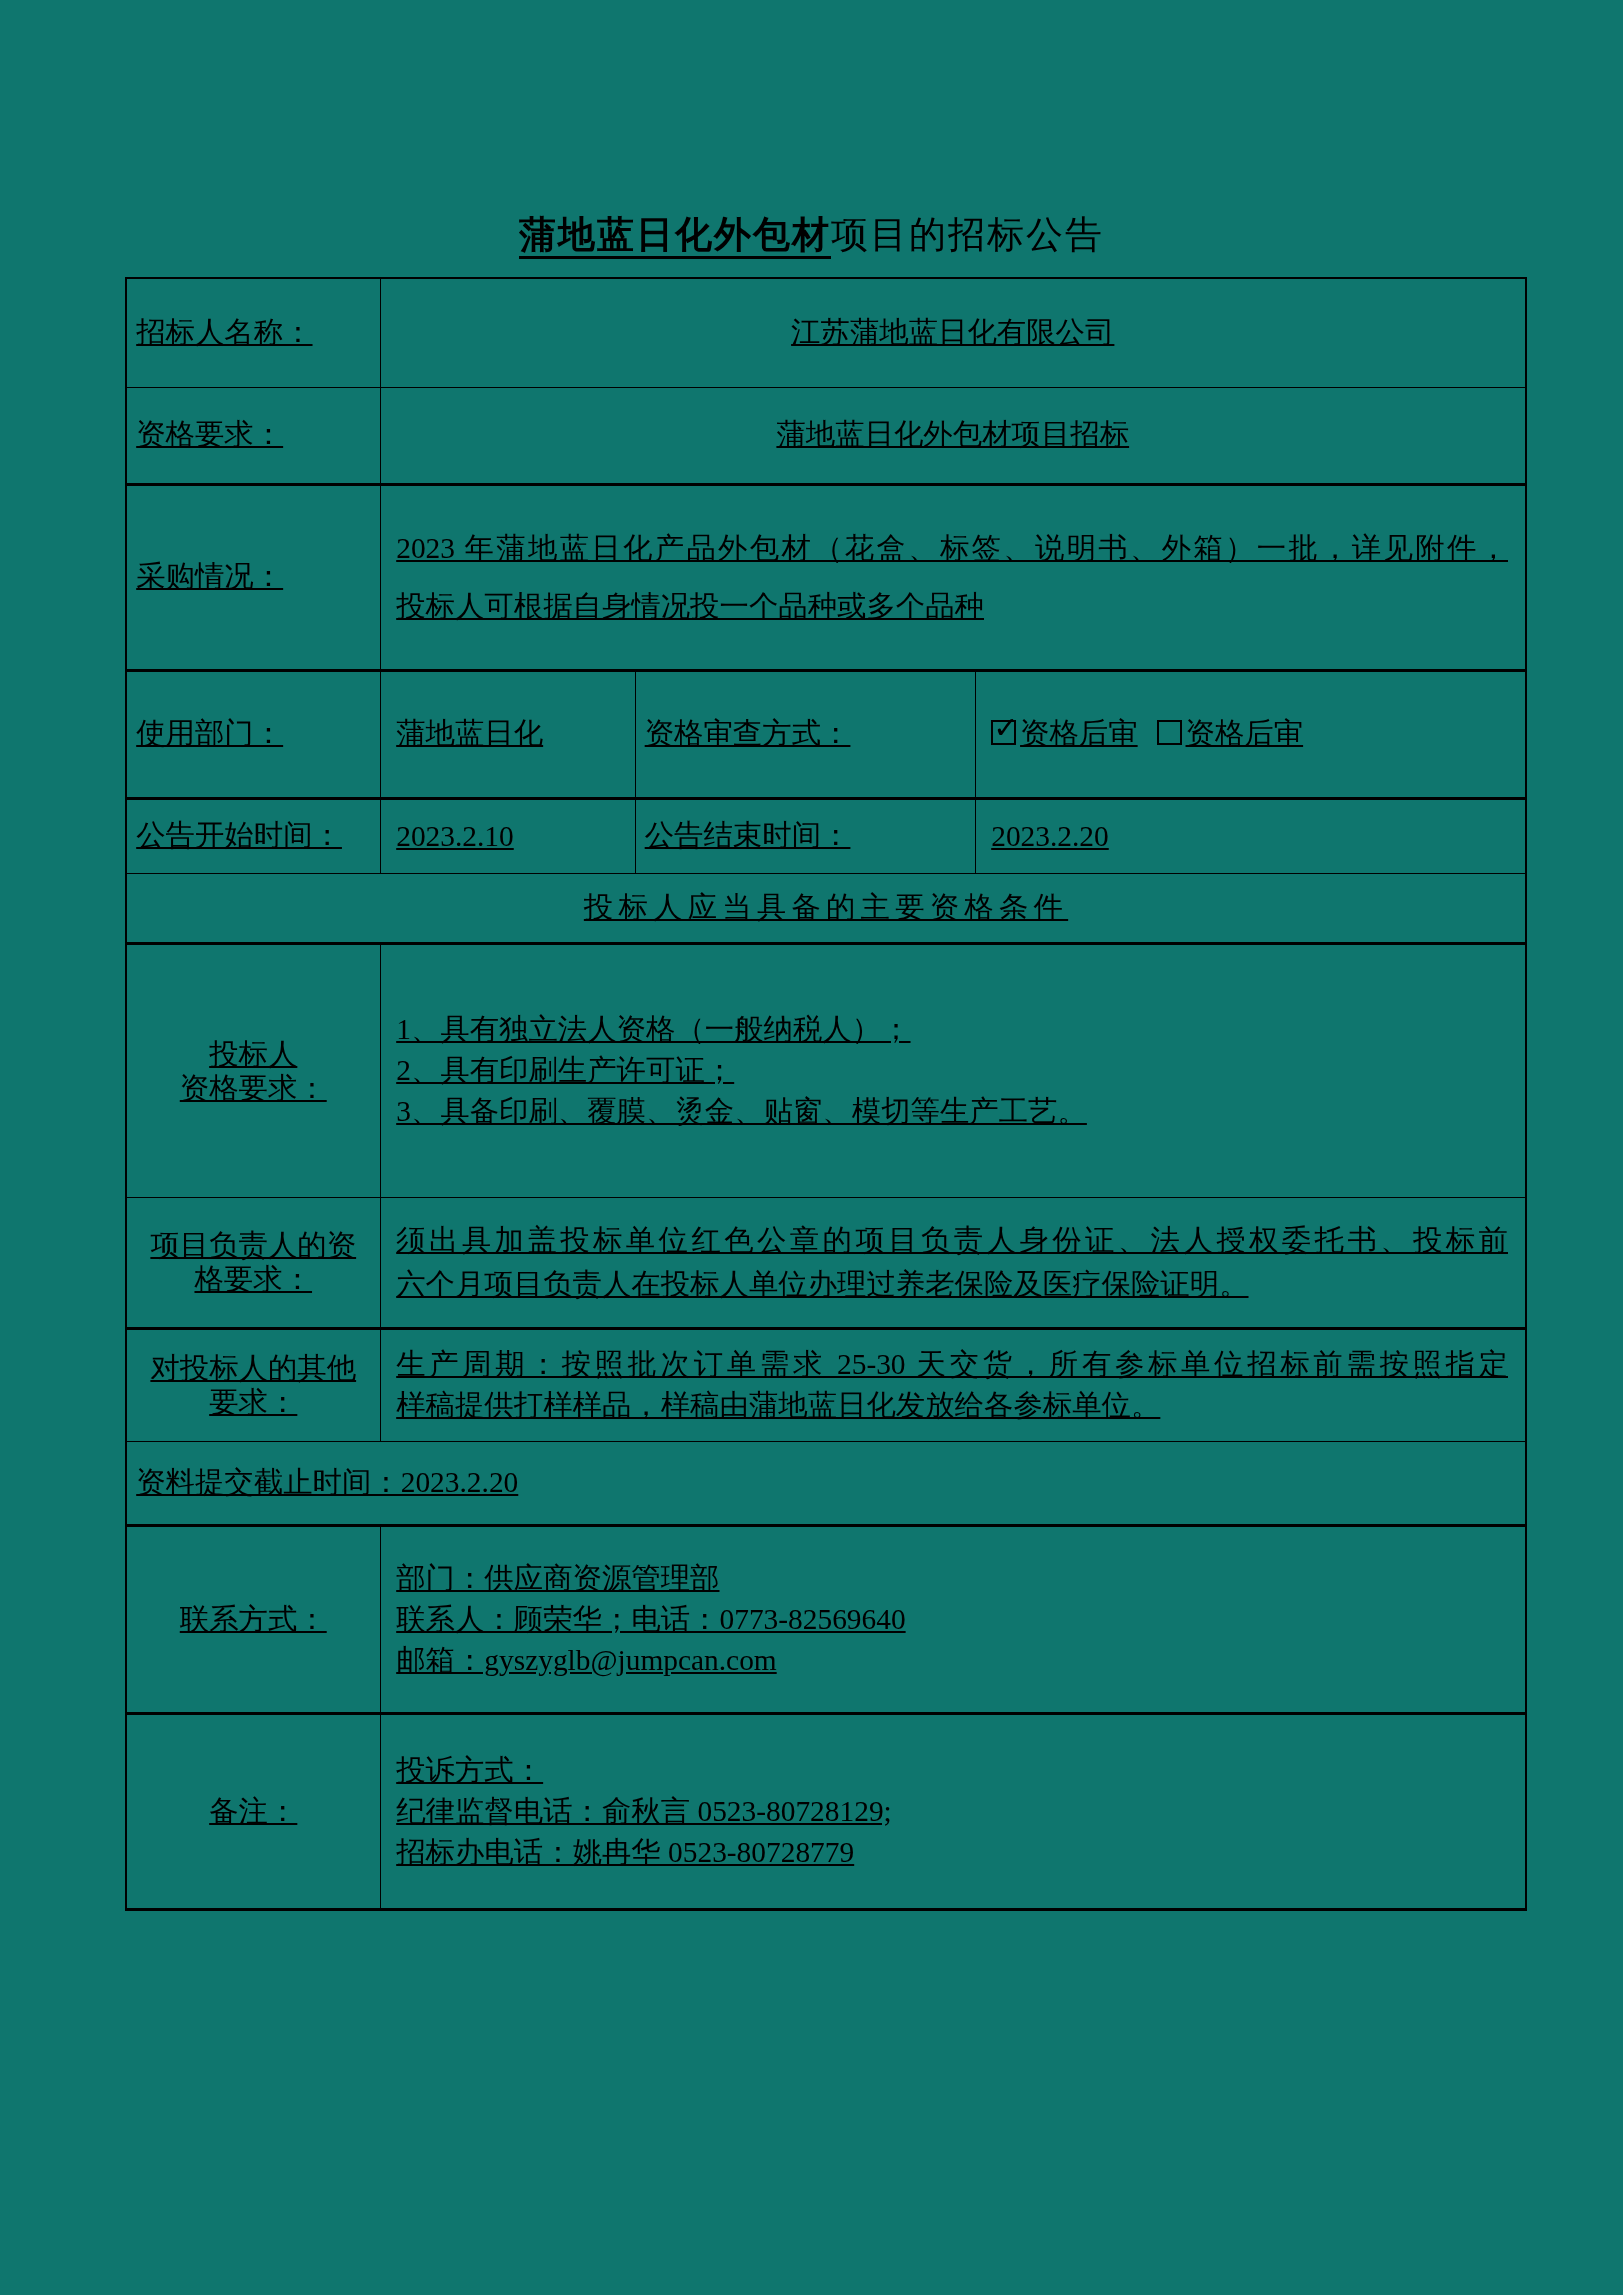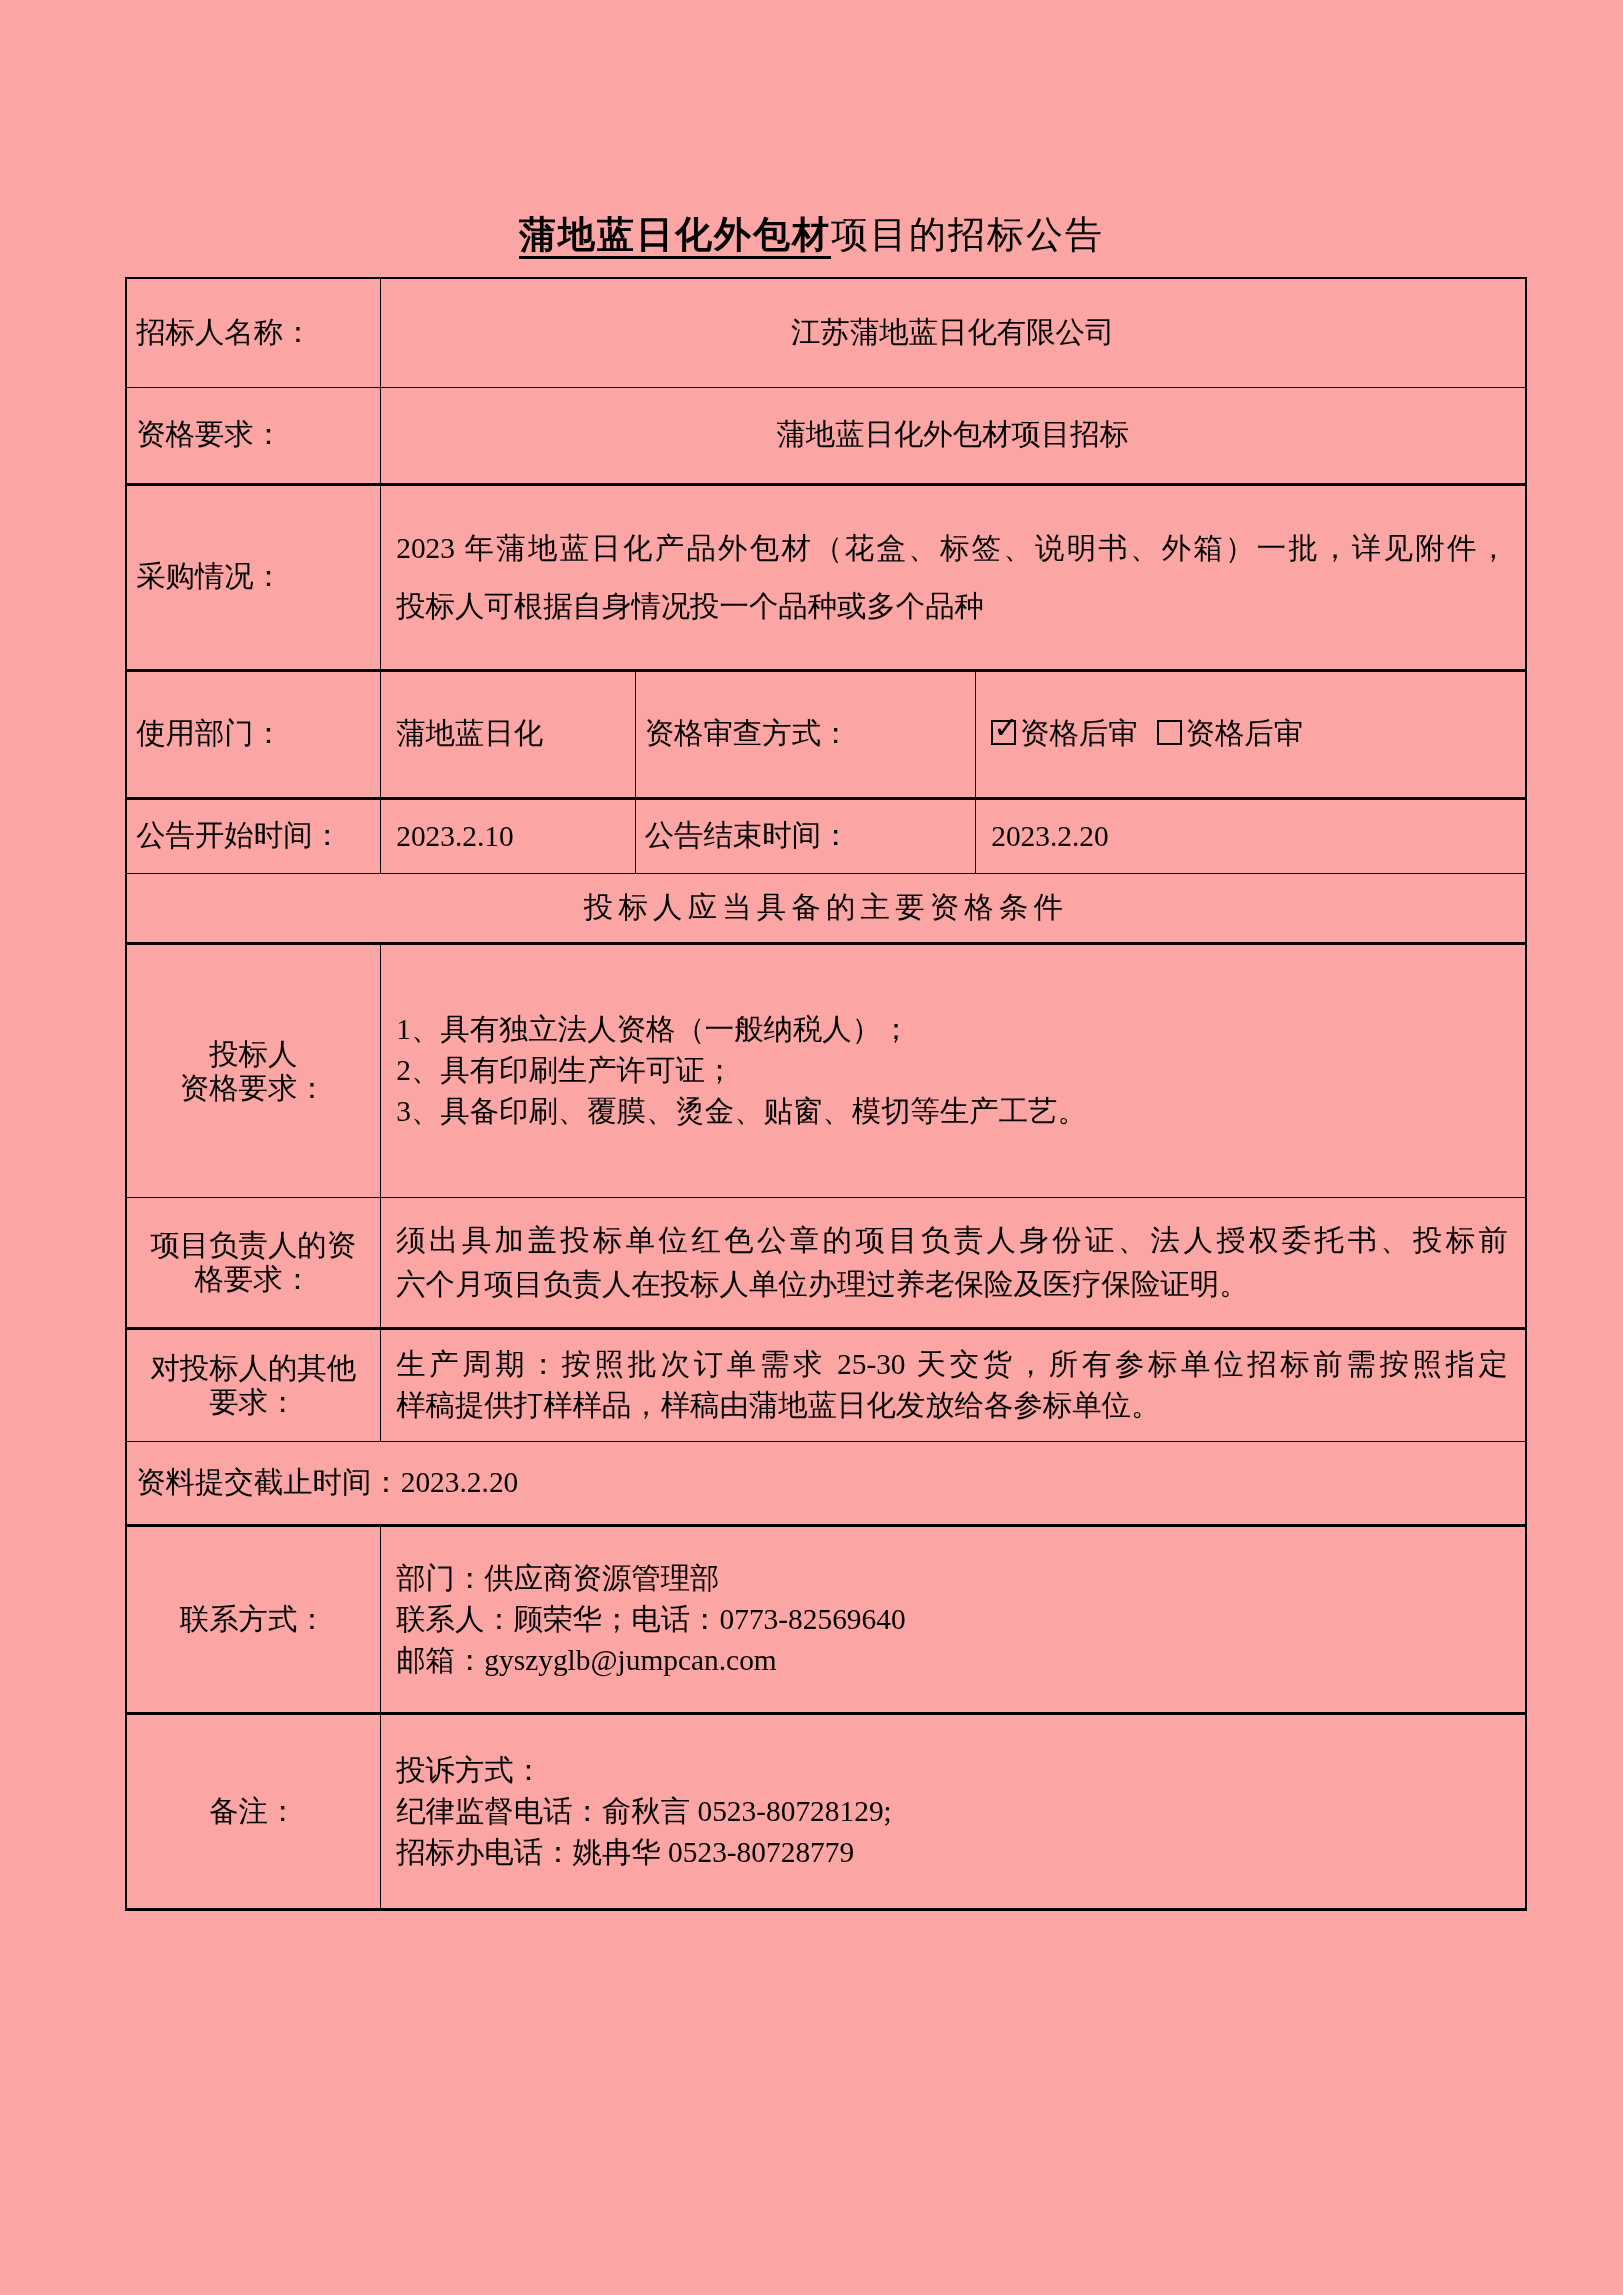--- a/index.html
+++ b/index.html
@@ -1,31 +1,31 @@
 <!DOCTYPE html>
 <html style="font-size:10.5px"><head>
 <meta charset="utf-8">
 <style>
   html,body{margin:0;padding:0;background:#888;}
   .page{
-    width:1623px;height:2295px;position:relative;background:#fca5a5;
+    width:1623px;height:2295px;position:relative;background:#0f766e;
     font-family:"Liberation Serif","DejaVu Serif",serif;color:#000;
     margin:0 auto;overflow:hidden;
   }
   .doc-title{
     position:absolute;top:213px;left:0;width:100%;
     text-align:center;font-size:37px;line-height:1.2;letter-spacing:2px;
     white-space:nowrap;
   }
   .doc-title .em{font-weight:bold;border-bottom:3.3px solid #000;padding-bottom:1.3px;}
   table.doc{
     position:absolute;left:125px;top:277px;width:1400px;
     border-collapse:collapse;table-layout:fixed;font-size:29.4px;
   }
-  td{border:1.3px solid #000;vertical-align:middle;padding:12px;overflow:hidden;}
+  td{border:1.3px solid #000;vertical-align:middle;padding:12px;overflow:hidden;text-decoration:underline;}
   table.doc{border:2px solid #000;}
   tr.tb>td{border-bottom-width:3.3px;}
   .lab{padding-left:9.2px;padding-right:5.2px;}
   .lab-c{text-align:center;padding-left:3.9px;padding-right:3.9px;line-height:34px;}
   .val{padding-left:15.7px;padding-right:17px;}
   .val-c{text-align:center;}
   .lh62{line-height:41px;}
   .lh67{line-height:44px;}
   .lh89{line-height:58px;}
   .lh63{line-height:41px;}

